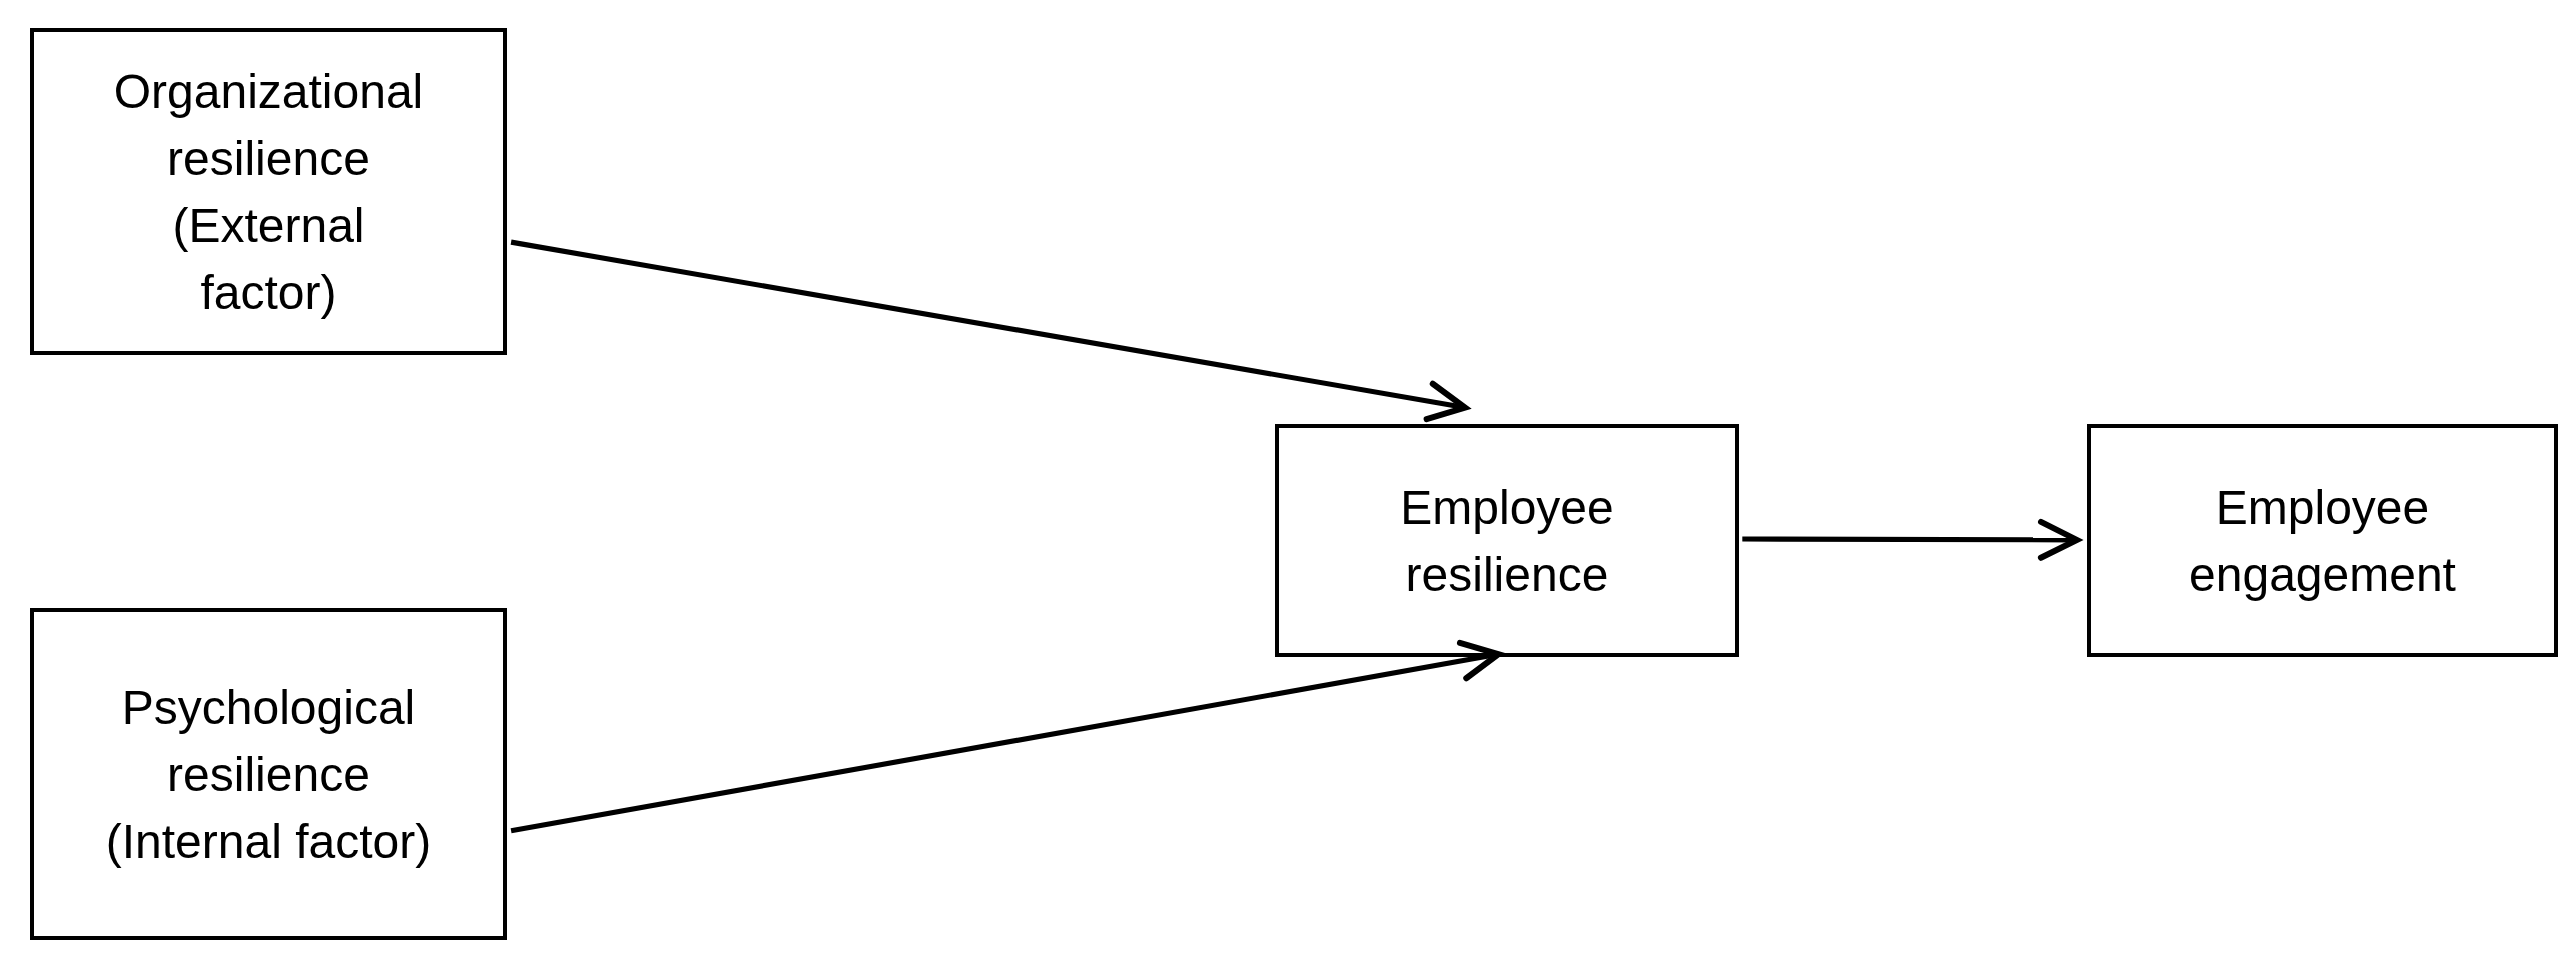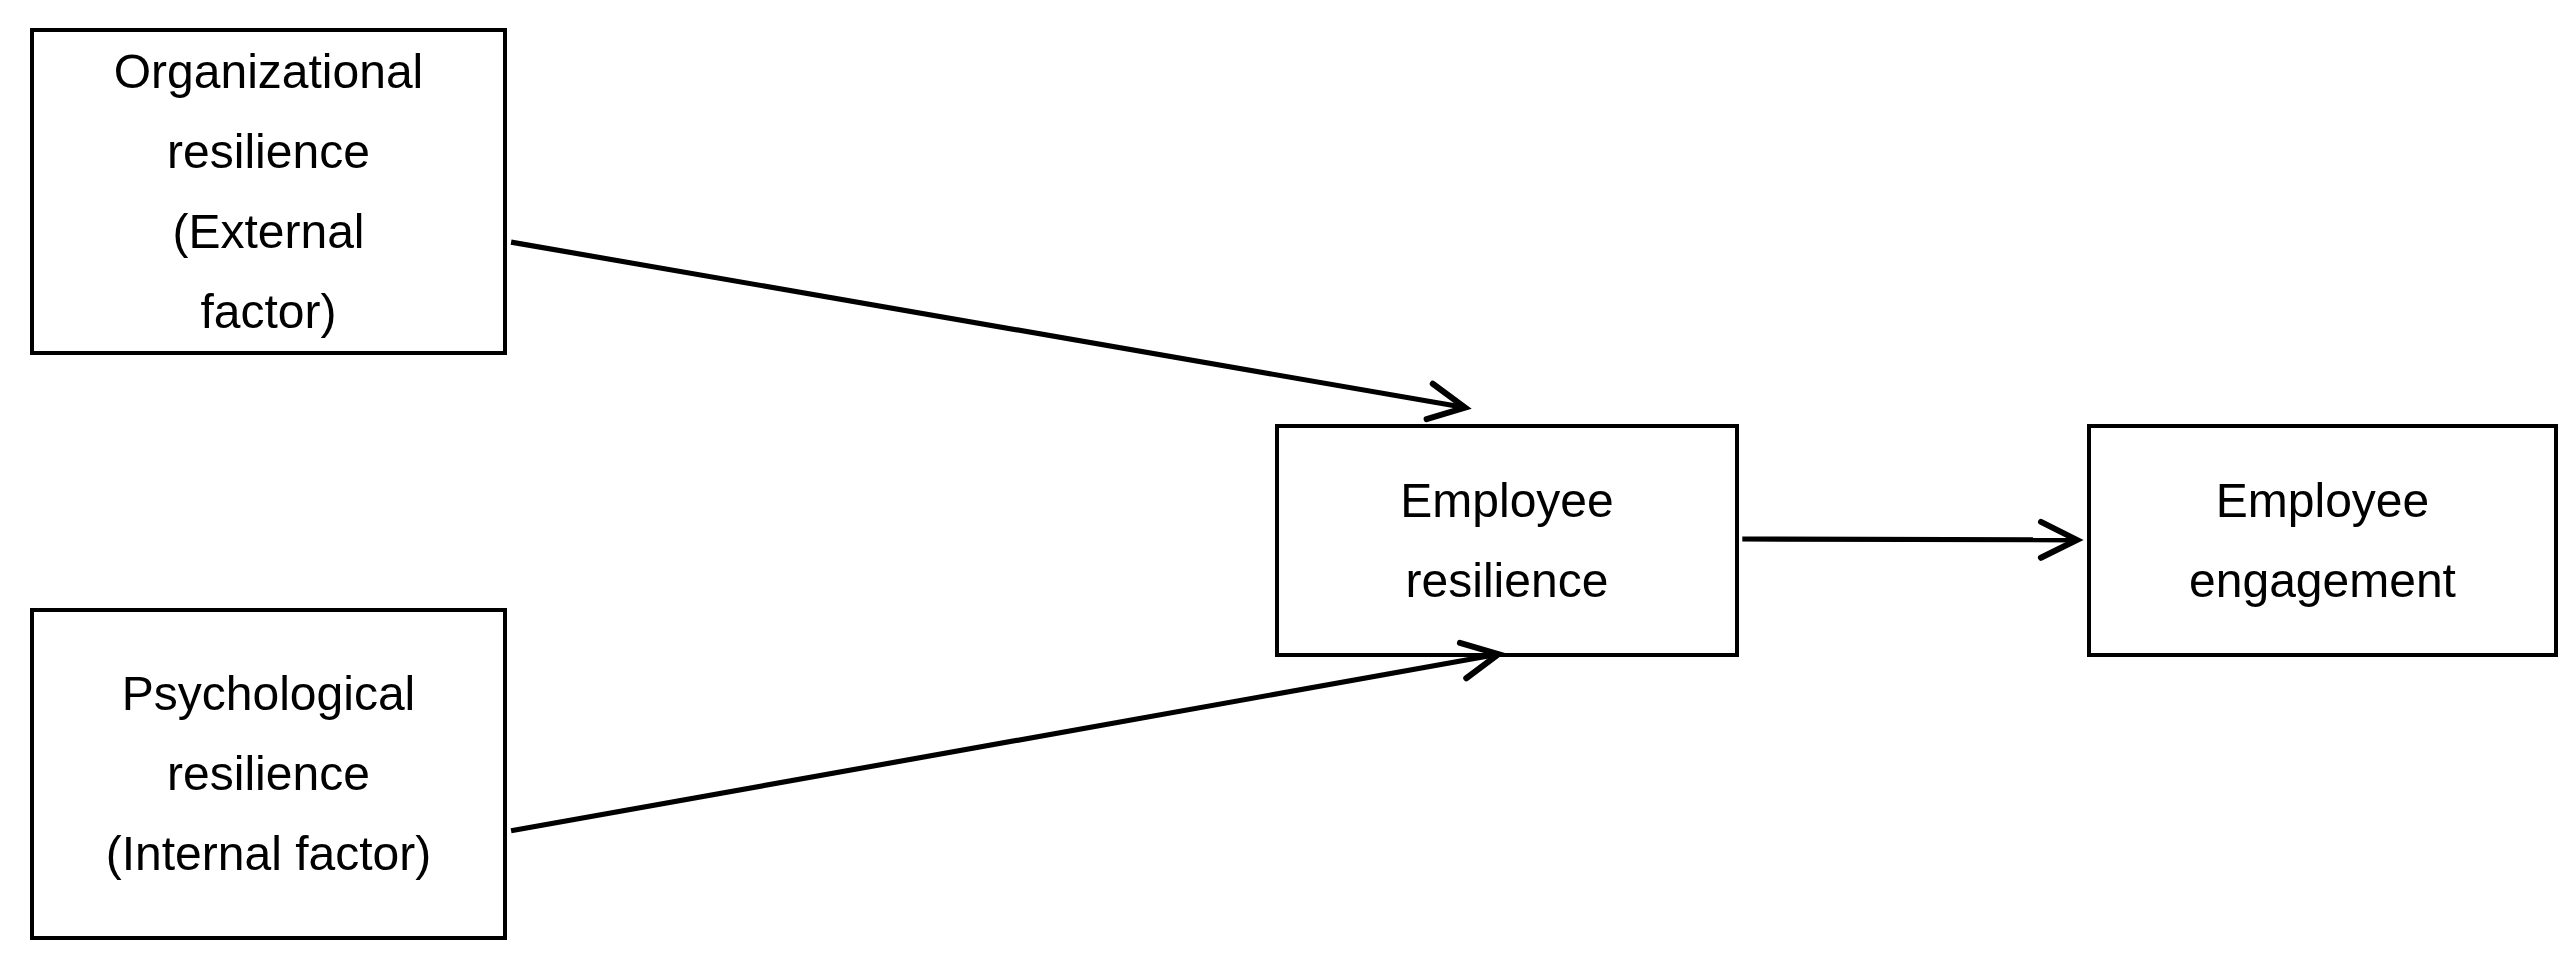--- a/index.html
+++ b/index.html
@@ -22,21 +22,21 @@
     border: 4.3px solid #000000;
     background: #ffffff;
     display: flex;
     align-items: center;
     justify-content: center;
     text-align: center;
   }
   .node-label {
     white-space: pre;            
     font-size: 48px;
-    line-height: 80px;
+    line-height: 67px;
     color: #000000;
   }
   #node-organizational { left: 30px;   top: 28px;  width: 477px; height: 327px; }
   #node-psychological  { left: 30px;   top: 608px; width: 477px; height: 332px; }
   #node-emp-resilience { left: 1275px; top: 424px; width: 464px; height: 233px; }
   #node-emp-engagement { left: 2087px; top: 424px; width: 471px; height: 233px; }
   .edges-layer {
     position: absolute;
     left: 0; top: 0;
     width: 2576px;

